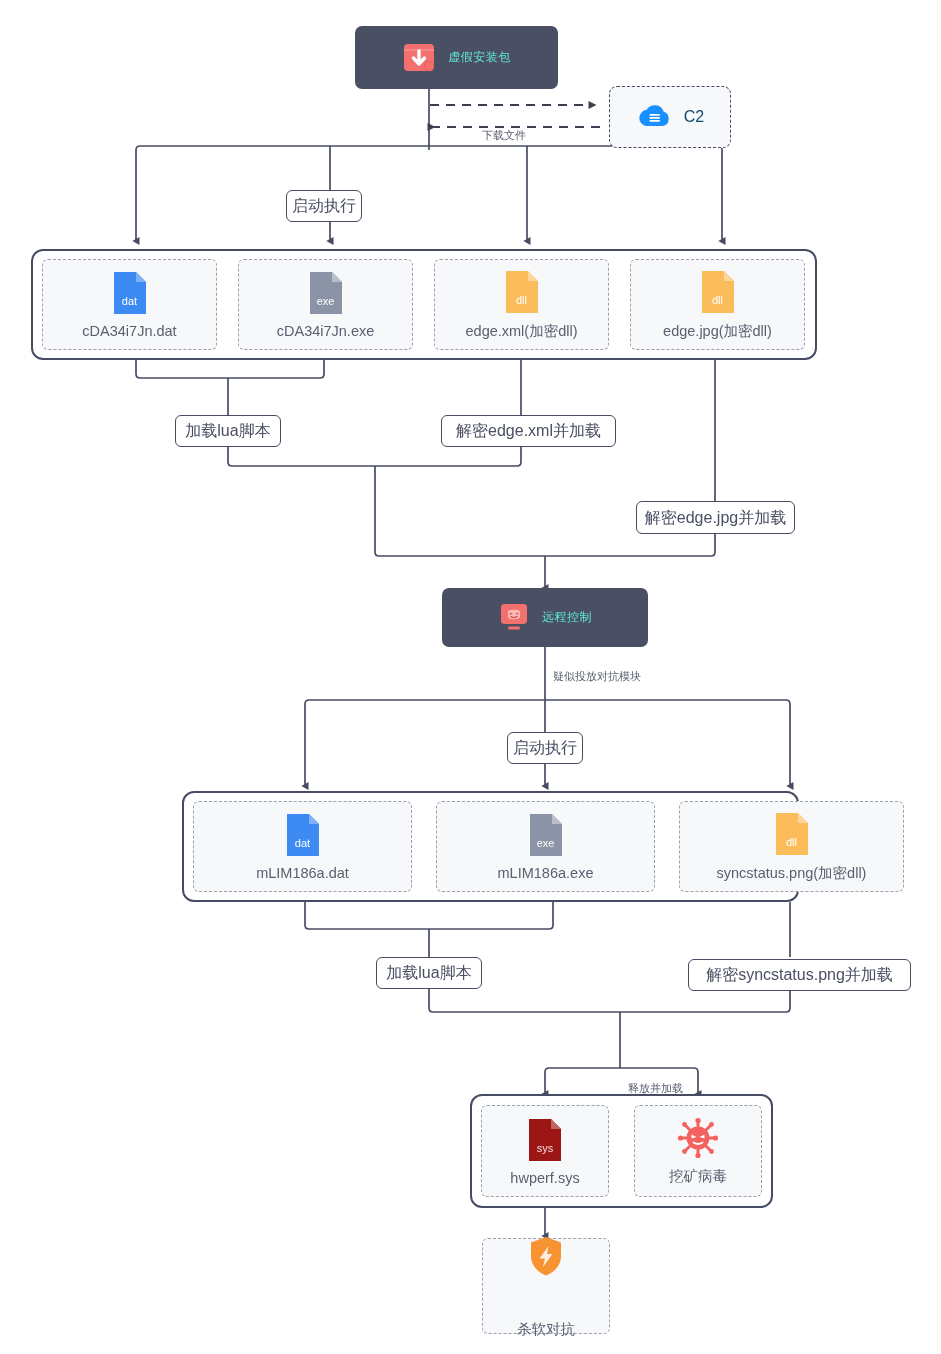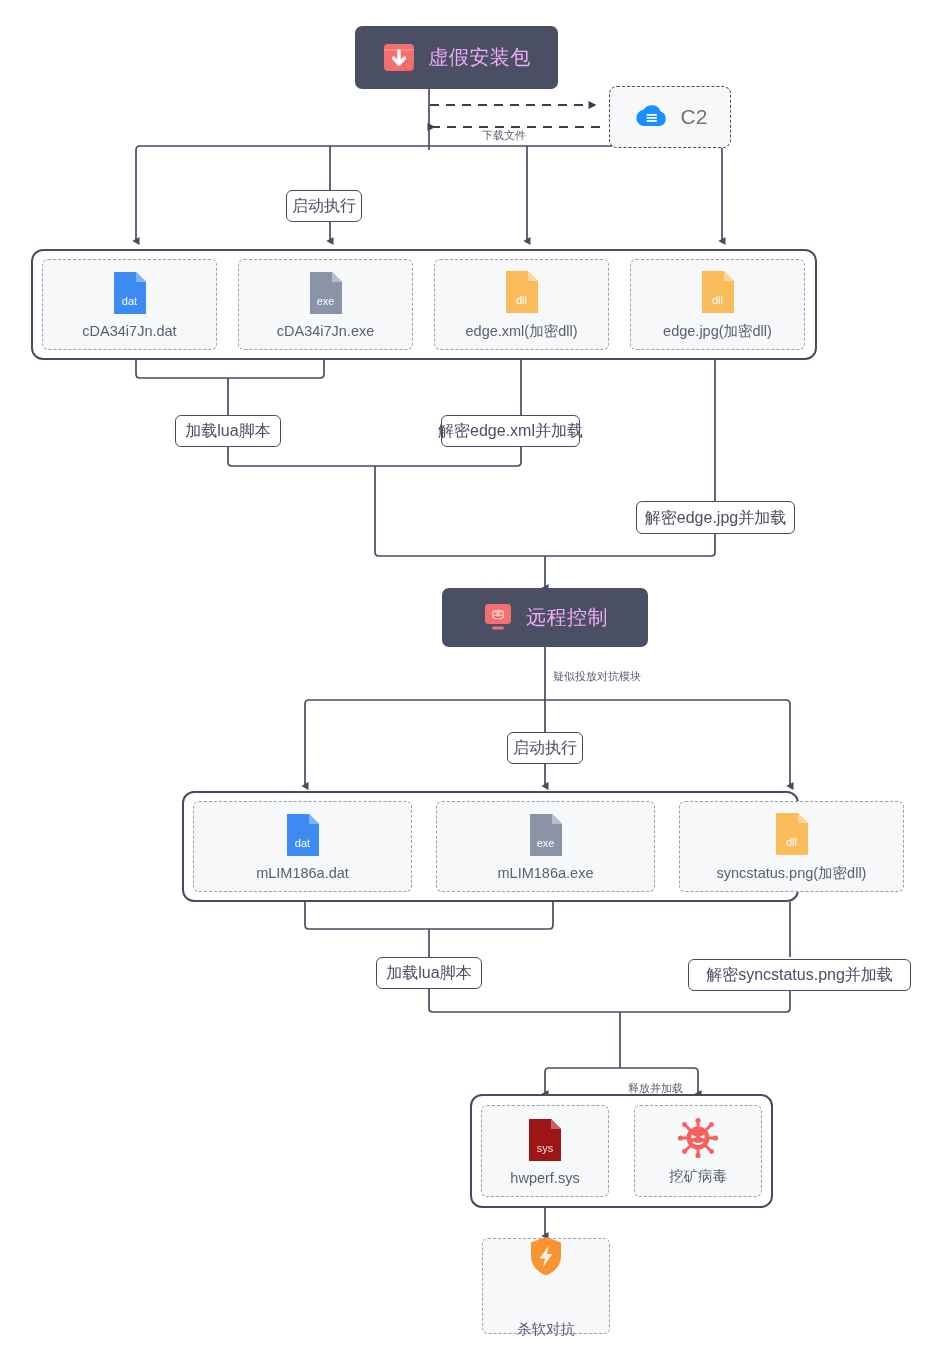--- a/index.html
+++ b/index.html
@@ -29,21 +29,21 @@
     border-radius: 7px;
     display: flex;
     align-items: center;
     justify-content: center;
     gap: 12px;
     color: #ffffff;
     font-size: 16px;
     letter-spacing: .5px;
     box-sizing: border-box;
   }
-  .dark-node .dn-label { color: #f0abfc; font-size: 20px; }
+  .dark-node .dn-label { color: #5eead4; font-size: 12px; }
 
   
   .group {
     position: absolute;
     border: 2px solid #474c63;
     border-radius: 12px;
     background: #ffffff;
     box-sizing: border-box;
     display: flex;
     align-items: center;
@@ -99,21 +99,21 @@
     position: absolute;
     border: 1.8px dashed #474c63;
     border-radius: 8px;
     background: #f7f8f9;
     box-sizing: border-box;
     display: flex;
     align-items: center;
     justify-content: center;
     gap: 10px;
   }
-  .c2-text { font-size: 21px; color: #737373; }
+  .c2-text { font-size: 16px; color: #0c4a6e; }
 
   
   .fileglyph { position: relative; width: 38px; height: 46px; }
   .fileglyph .ext {
     position: absolute;
     left: 0; right: 0;
     bottom: 9px;
     text-align: center;
     font-size: 11px;
     color: #ffffff;
@@ -268,21 +268,21 @@
         <path d="M3 2 L25 2 L35 12 L35 44 L3 44 Z" fill="#fbbd5c"></path>
         <path d="M25 2 L35 12 L25 12 Z" fill="#fdd79a"></path>
       </svg>
       <span class="ext">dll</span>
     </span>
     <span class="tile-label">edge.jpg(加密dll)</span>
   </div>
 
   <div class="chip" style="left:175px; top:415px; width:106px; height:32px;">加载lua脚本</div>
 
-  <div class="chip" style="left:441px; top:415px; width:139px; height:32px;">解密edge.xml并加载</div>
+  <div class="chip" style="left:441px; top:415px; width:175px; height:32px;">解密edge.xml并加载</div>
 
   <div class="chip" style="left:636px; top:501px; width:159px; height:33px;">解密edge.jpg并加载</div>
 
   <div class="dark-node" style="left:442px; top:588px; width:206px; height:59px;">
     <span style="display:inline-block;">
       <svg width="32" height="32" viewBox="0 0 32 32">
         <rect x="3" y="4" width="26" height="20" rx="3.4" fill="#f4706e"></rect>
         <rect x="10" y="26.5" width="12" height="3" rx="1.5" fill="#f4706e"></rect>
         <path d="M10 11.5 C10 9, 22 9, 22 11.5 L22 17 C22 20, 10 20, 10 17 Z" fill="#fbb9b7"></path>
         <path d="M11.8 12.4 L15 13.8 L11.8 14.8 Z" fill="#e0504e"></path>

